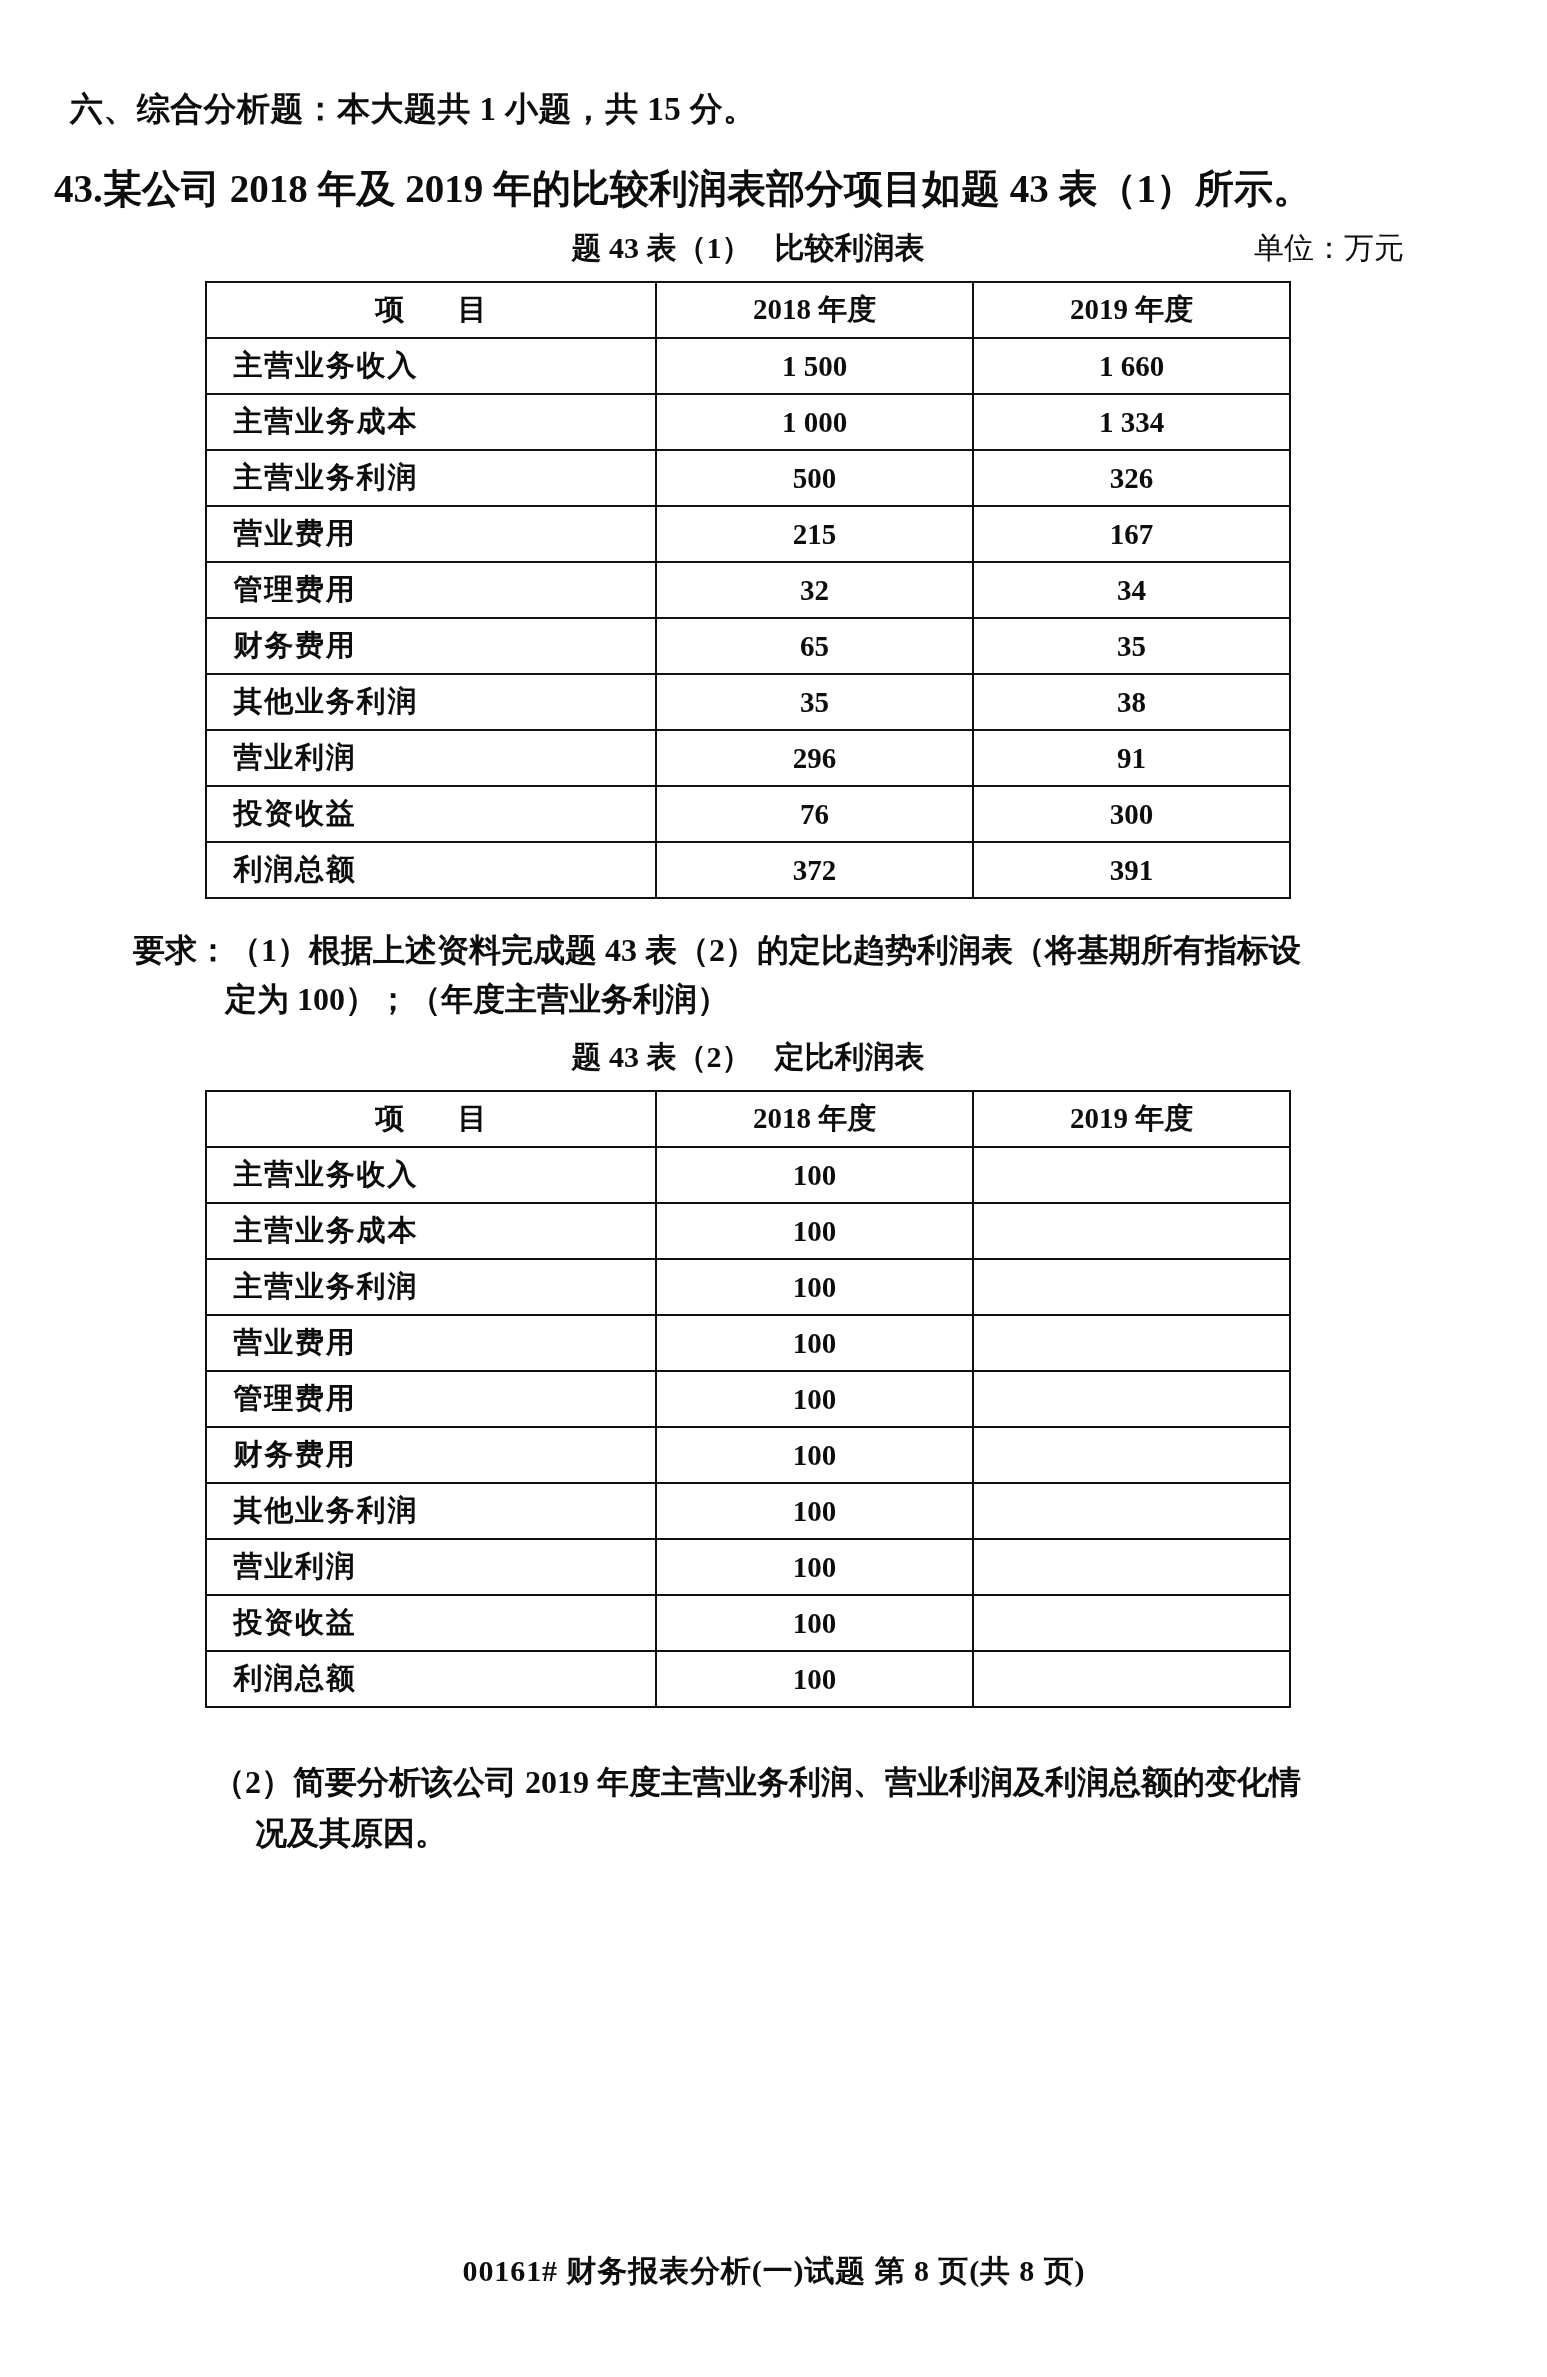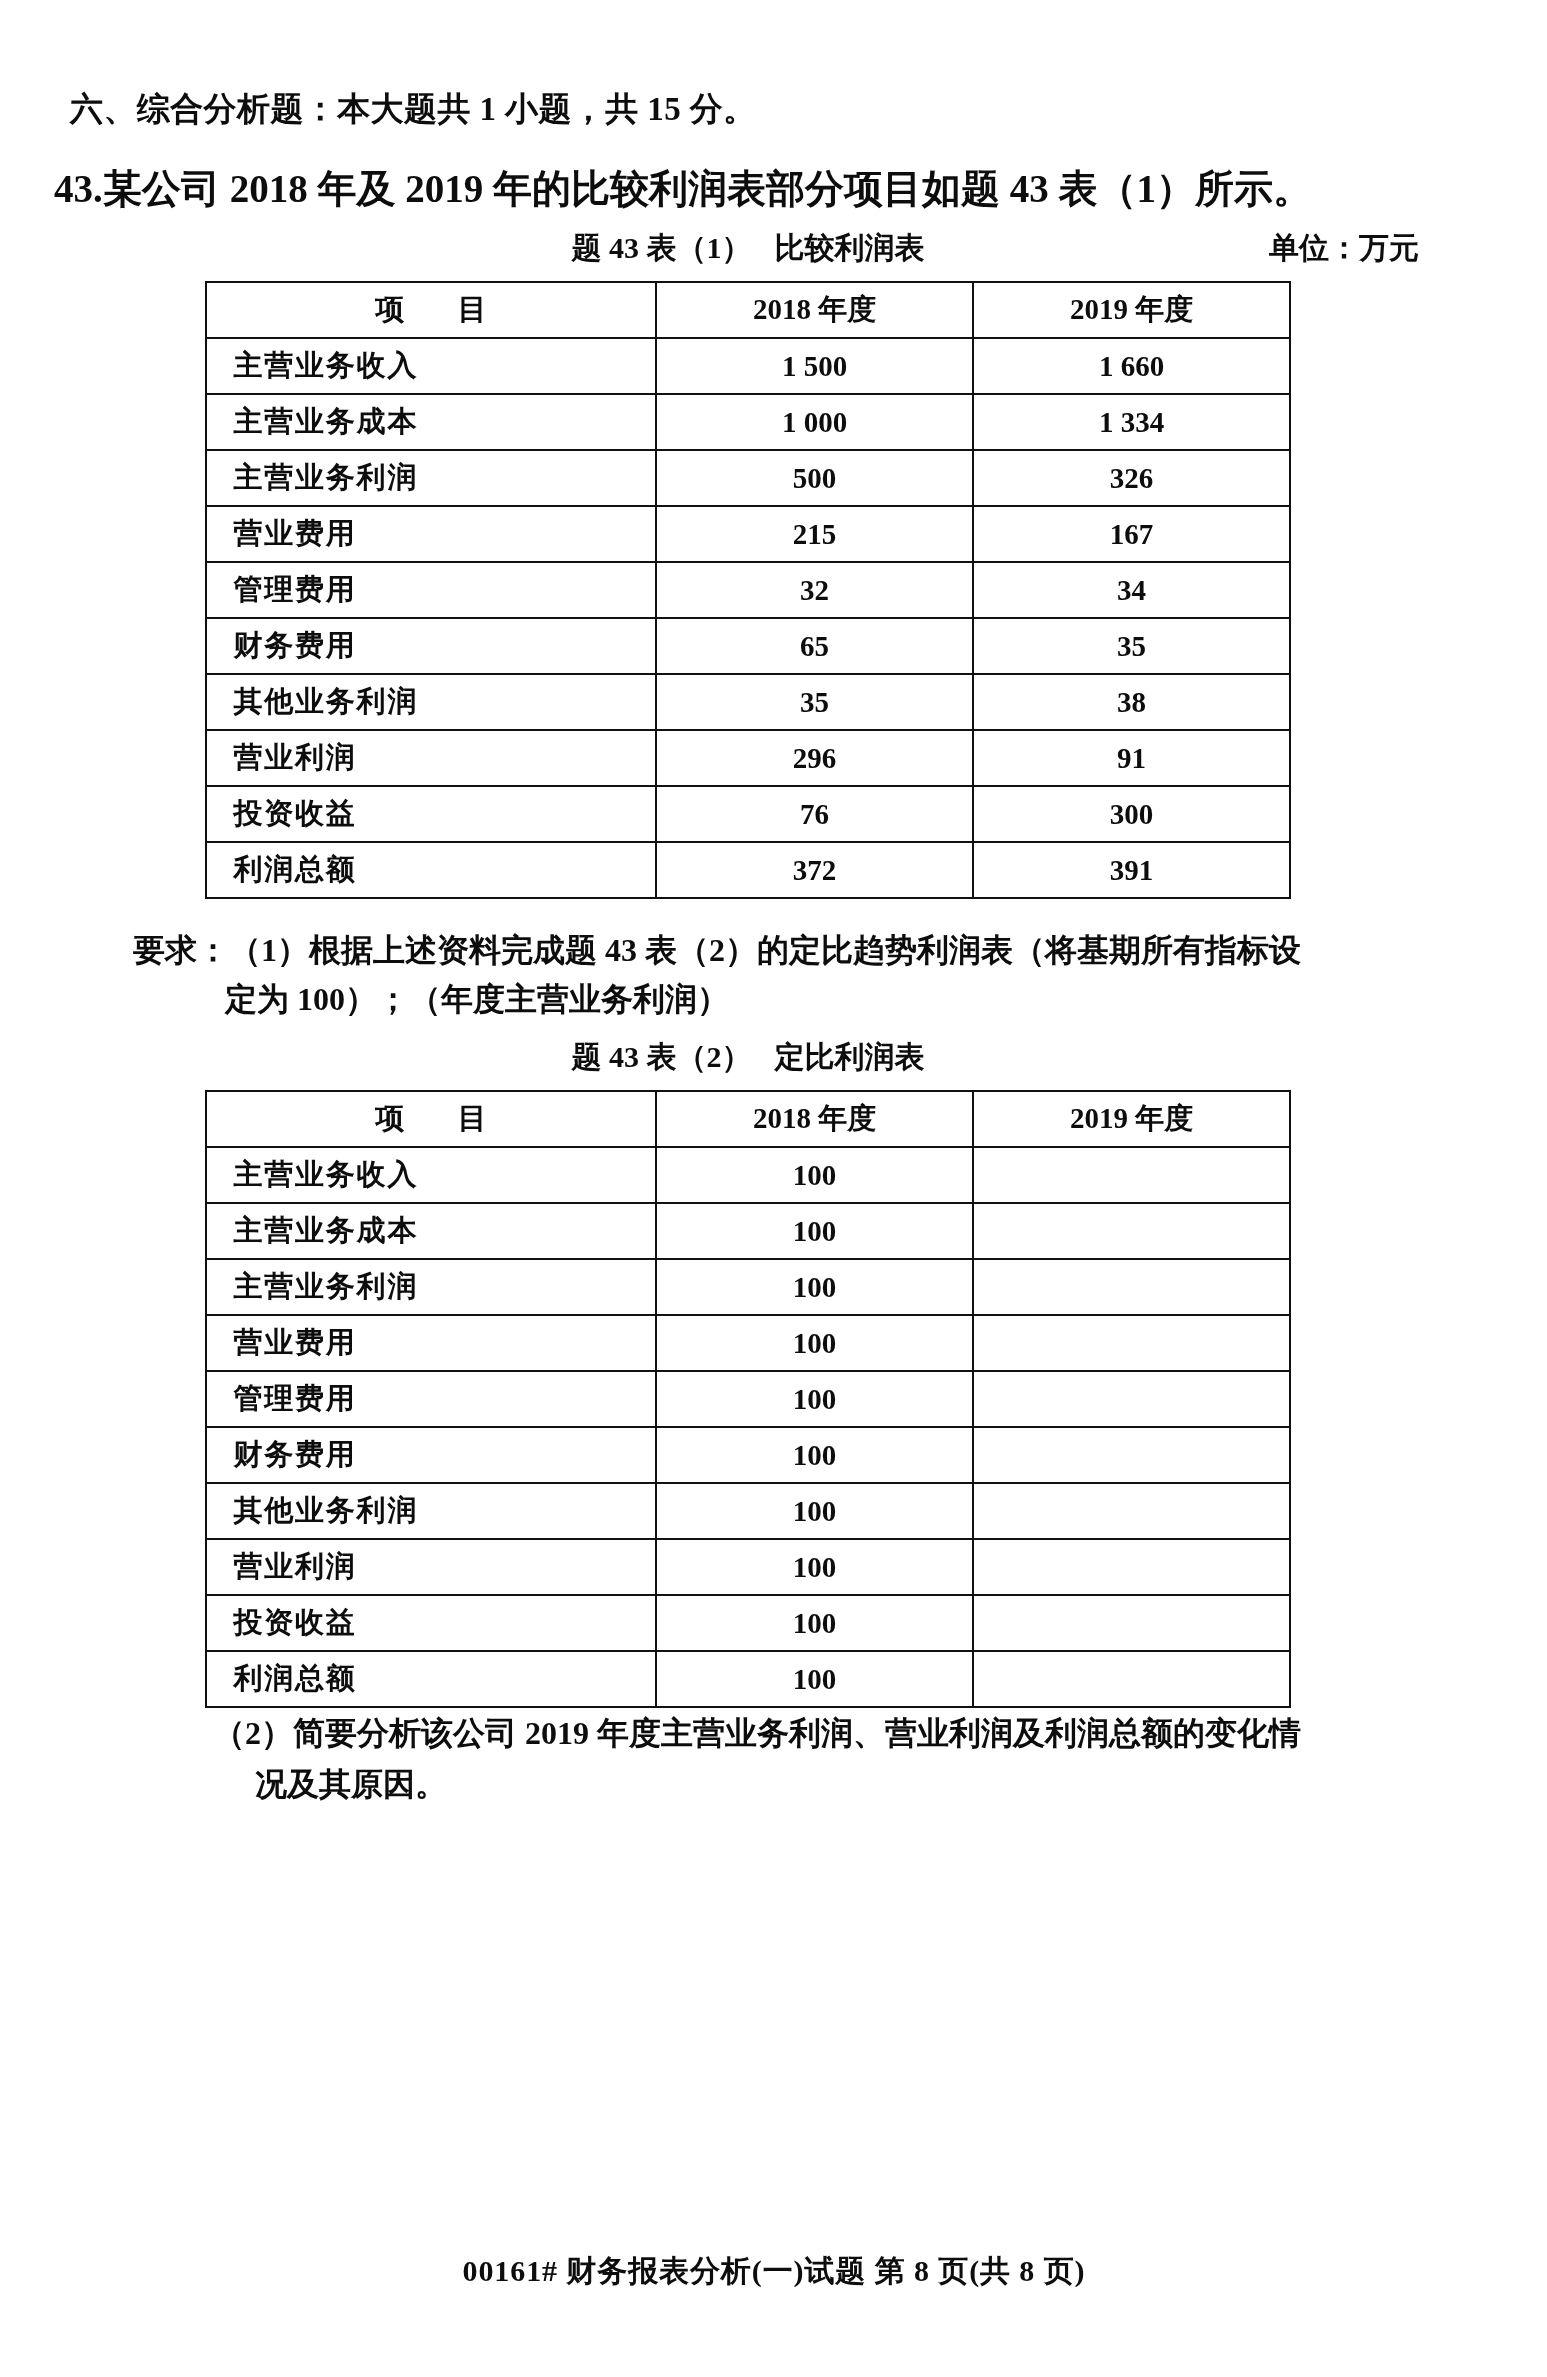--- a/index.html
+++ b/index.html
@@ -44,23 +44,23 @@
 
   .table-caption {
     font-size: 30px;
     font-weight: 700;
     text-align: center;
     margin-top: 12px;
     position: relative;
   }
   .table-caption .unit {
     position: absolute;
-    right: 23px;
+    right: 38px;
     top: 0;
-    font-weight: 700;
+    font-weight: 400;
   }
   .cap-inner {
     display: inline-block;
   }
   .cap-gap {
     display: inline-block;
     width: 23px;
   }
 
   
@@ -108,20 +108,21 @@
     padding-left: 79px;
     text-indent: 0;
   }
   .req .l2 {
     display: block;
     padding-left: 92px;
   }
   .part2 {
     font-size: 32px;
     font-weight: 700;
+    margin-top: 49px;
     line-height: 1.6;
     padding-left: 159px;
   }
   .part2 .l2 {
     display: block;
     padding-left: 42px;
   }
 
   
   .footer {

